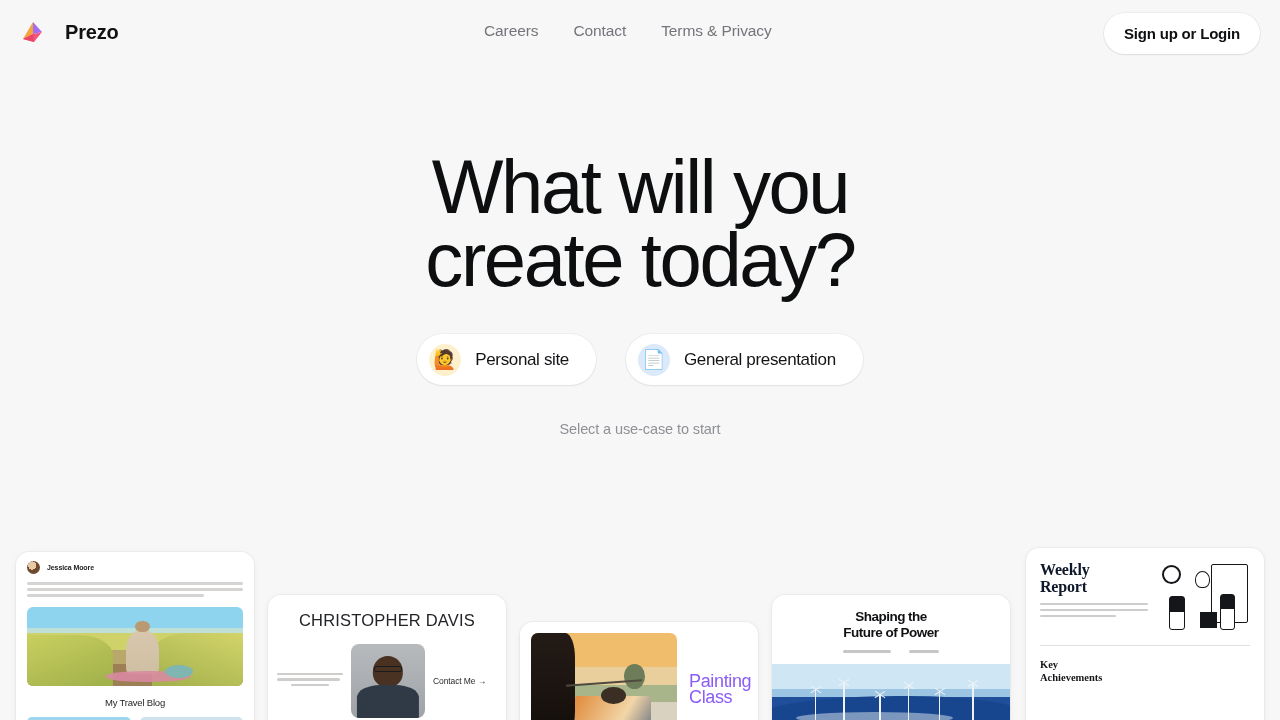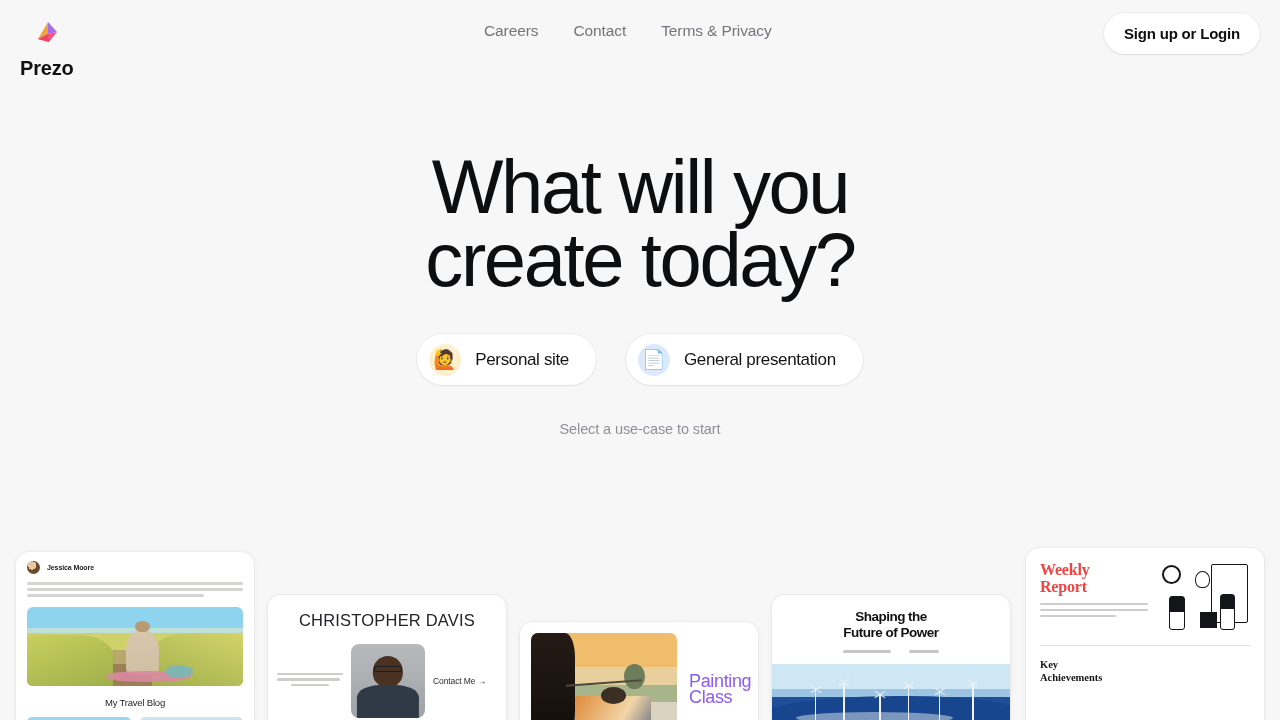--- a/index.html
+++ b/index.html
@@ -11,23 +11,22 @@
     -webkit-font-smoothing:antialiased;
   }
 
   
   .header{
     position:absolute; top:0; left:0; width:1280px; height:67px;
     display:flex; align-items:center;
   }
   .brand{
     position:absolute; left:20px; top:20px;
-    display:flex; align-items:center; gap:12px;
+    display:flex; align-items:center; gap:21px;
     cursor:pointer;
-    flex-direction:column;
   }
   .brand-mark{ width:24px; height:25px; display:block; }
   .brand-name{
     font-size:20px; font-weight:600; color:#111113;
     letter-spacing:-0.2px;
   }
 
   .nav{
     position:absolute; left:484px; top:22px;
     display:flex; align-items:center; gap:0;
@@ -208,21 +207,21 @@
   }
   .c4 .scene [class^="t"]:after{
     content:""; position:absolute; left:-5px; top:-1px; width:12px; height:1.4px;
     background:#eef3f7; transform:rotate(34deg);
   }
 
   
   .c5{ left:1026px; top:548px; width:238px; height:195px; }
   .c5 .pad{ padding:13px 14px 0; }
   .c5 .rt{ font-family:"Liberation Serif", serif; font-size:16px; line-height:17px;
-    font-weight:700; color:#ef4444; letter-spacing:-0.2px; }
+    font-weight:700; color:#0f172a; letter-spacing:-0.2px; }
   .c5 .head{ display:flex; gap:10px; }
   .c5 .head .left{ flex:0 0 108px; }
   .c5 .head .left i{ display:block; height:2.2px; margin-top:3.6px; border-radius:2px; background:#cfcdcb; }
   .c5 .illus{ flex:1; height:70px; position:relative; border-radius:2px; overflow:hidden; }
   .c5 .illus .frame{ position:absolute; right:2%; top:4%; width:40%; height:84%;
     border:1.6px solid #15161a; border-radius:2px; }
   .c5 .illus .circ{ position:absolute; left:4%; top:6%; width:19px; height:19px;
     border:2px solid #15161a; border-radius:50%; }
   .c5 .illus .bulb{ position:absolute; left:40%; top:14%; width:15px; height:17px;
     border:1.6px solid #15161a; border-radius:50% 50% 42% 42%; }

